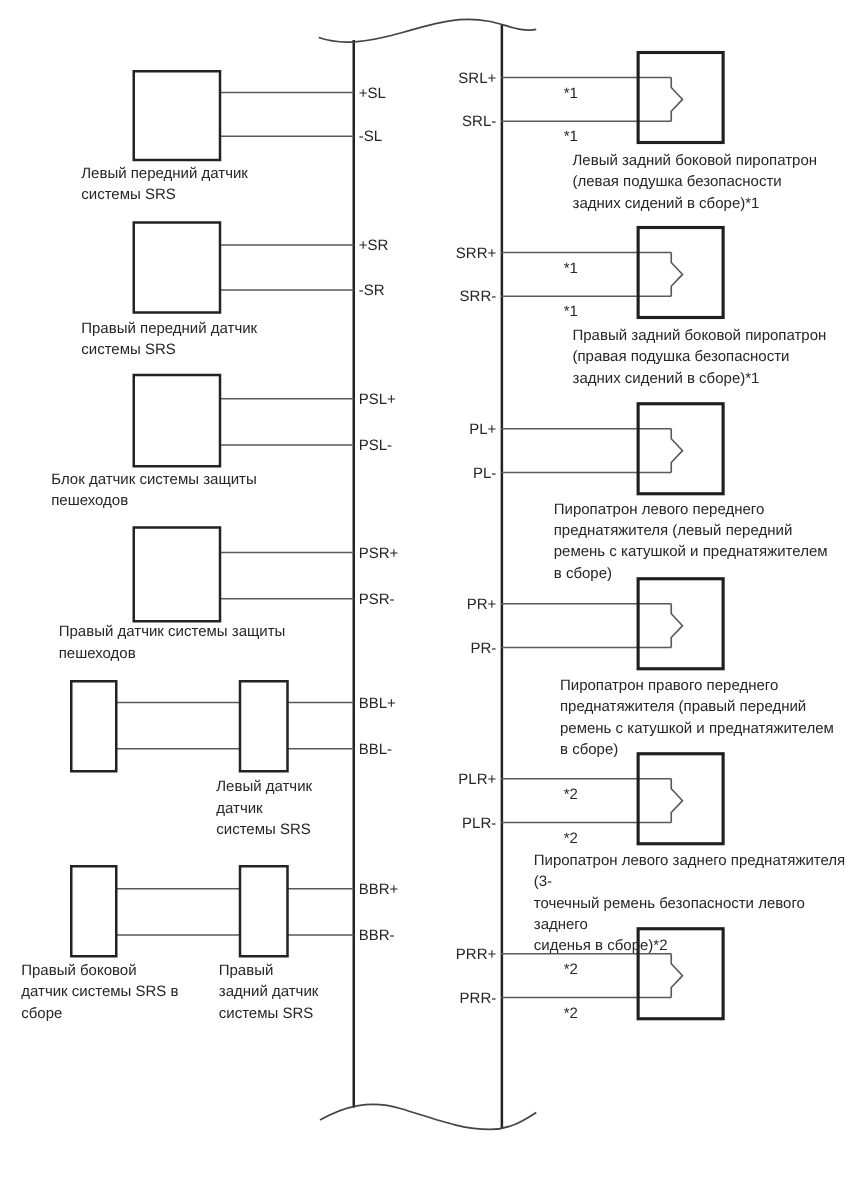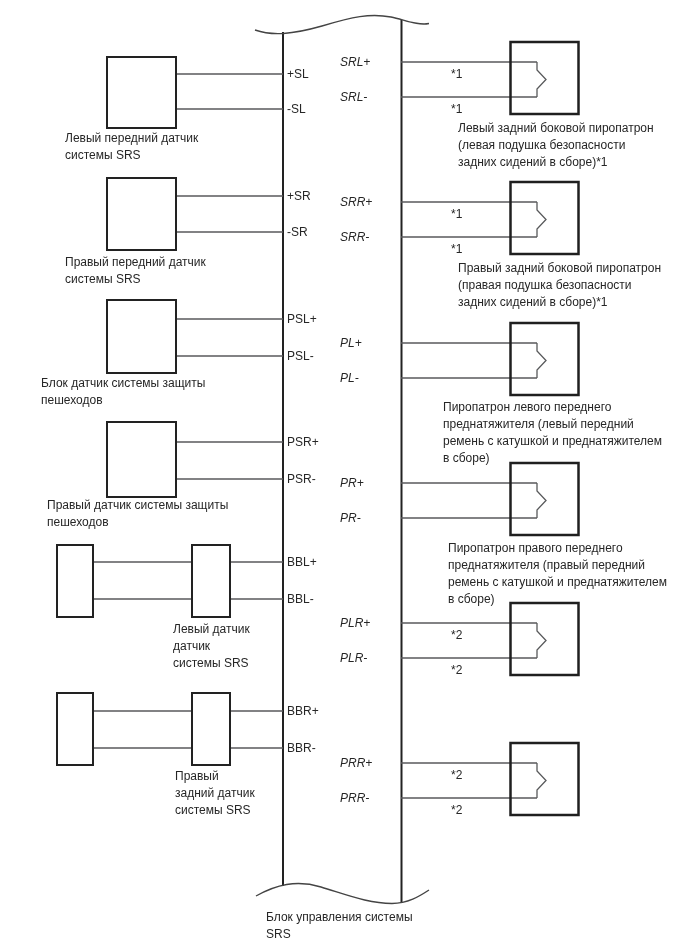--- a/index.html
+++ b/index.html
@@ -16,21 +16,21 @@
     font-size:12px;line-height:17px;
     color:#262626;
     white-space:pre-line;
   }
   .pin{
     position:absolute;
     font-size:12px;line-height:16px;
     color:#262626;
     white-space:nowrap;
   }
-  .pin.right{width:57px;font-style:italic;}
+  .pin.right{width:57px;text-align:right;}
   .note{
     position:absolute;
     font-size:12px;line-height:16px;
     color:#262626;
     white-space:nowrap;
   }
 </style>
 </head>
 <body>
 
@@ -145,36 +145,40 @@
 системы SRS</div>
   <div class="lbl" style="left:65px;top:254px;width:160px">Правый передний датчик
 системы SRS</div>
   <div class="lbl" style="left:41px;top:375px;width:210px">Блок датчик системы защиты
 пешеходов</div>
   <div class="lbl" style="left:47px;top:497px;width:210px">Правый датчик системы защиты
 пешеходов</div>
   <div class="lbl" style="left:173px;top:621px;width:110px">Левый датчик
 датчик
 системы SRS</div>
+  <div class="lbl" style="left:17px;top:768px;width:150px">Правый боковой
+датчик системы SRS в
+сборе</div>
   <div class="lbl" style="left:175px;top:768px;width:110px">Правый
 задний датчик
 системы SRS</div>
 
   <div class="lbl" style="left:458px;top:120px;width:220px">Левый задний боковой пиропатрон
 (левая подушка безопасности
 задних сидений в сборе)*1</div>
   <div class="lbl" style="left:458px;top:260px;width:220px">Правый задний боковой пиропатрон
 (правая подушка безопасности
 задних сидений в сборе)*1</div>
   <div class="lbl" style="left:443px;top:399px;width:240px">Пиропатрон левого переднего
 преднатяжителя (левый передний
 ремень с катушкой и преднатяжителем
 в сборе)</div>
   <div class="lbl" style="left:448px;top:540px;width:240px">Пиропатрон правого переднего
 преднатяжителя (правый передний
 ремень с катушкой и преднатяжителем
 в сборе)</div>
+  <div class="lbl" style="left:427px;top:680px;width:261px">Пиропатрон левого заднего преднатяжителя (3-
+точечный ремень безопасности левого заднего
+сиденья в сборе)*2</div>
 
 
-  <div class="lbl" style="left:266px;top:909px;width:160px">Блок управления системы
-SRS</div>
 
 </div>
 
 </body></html>

